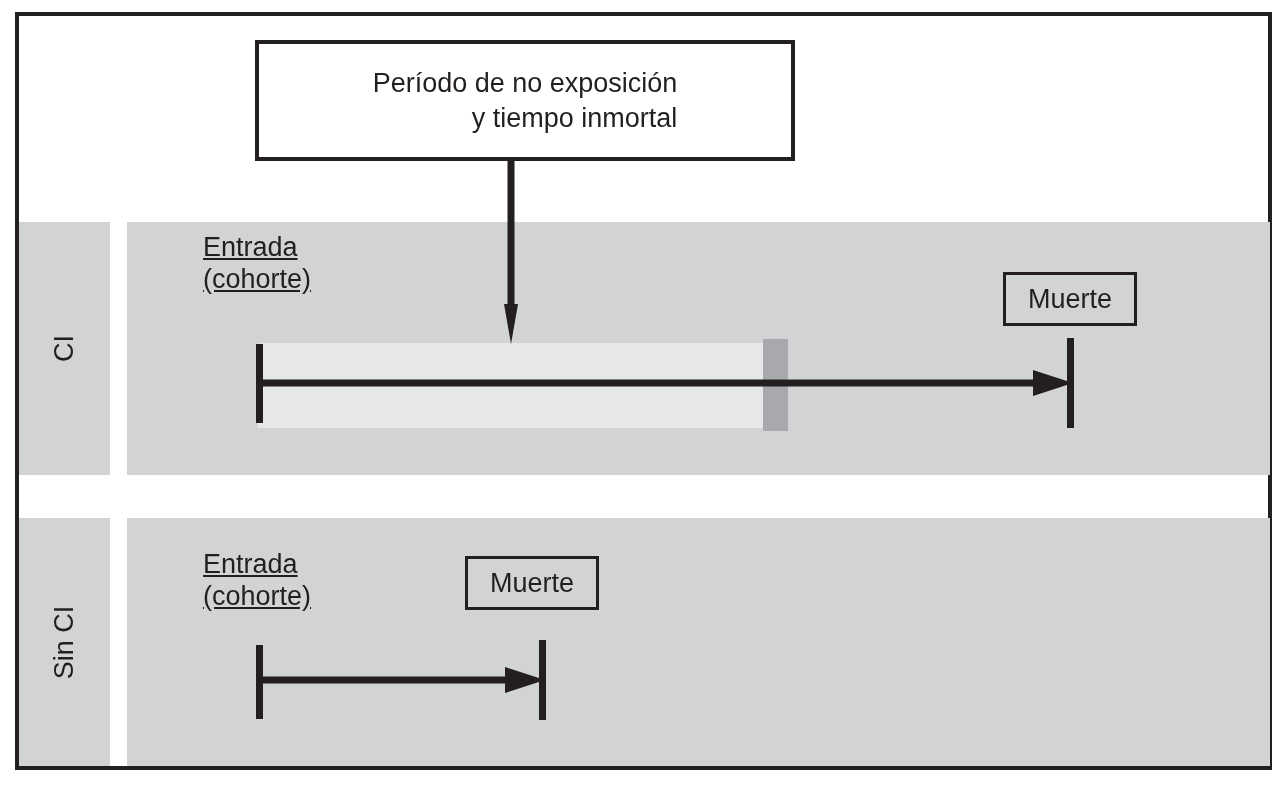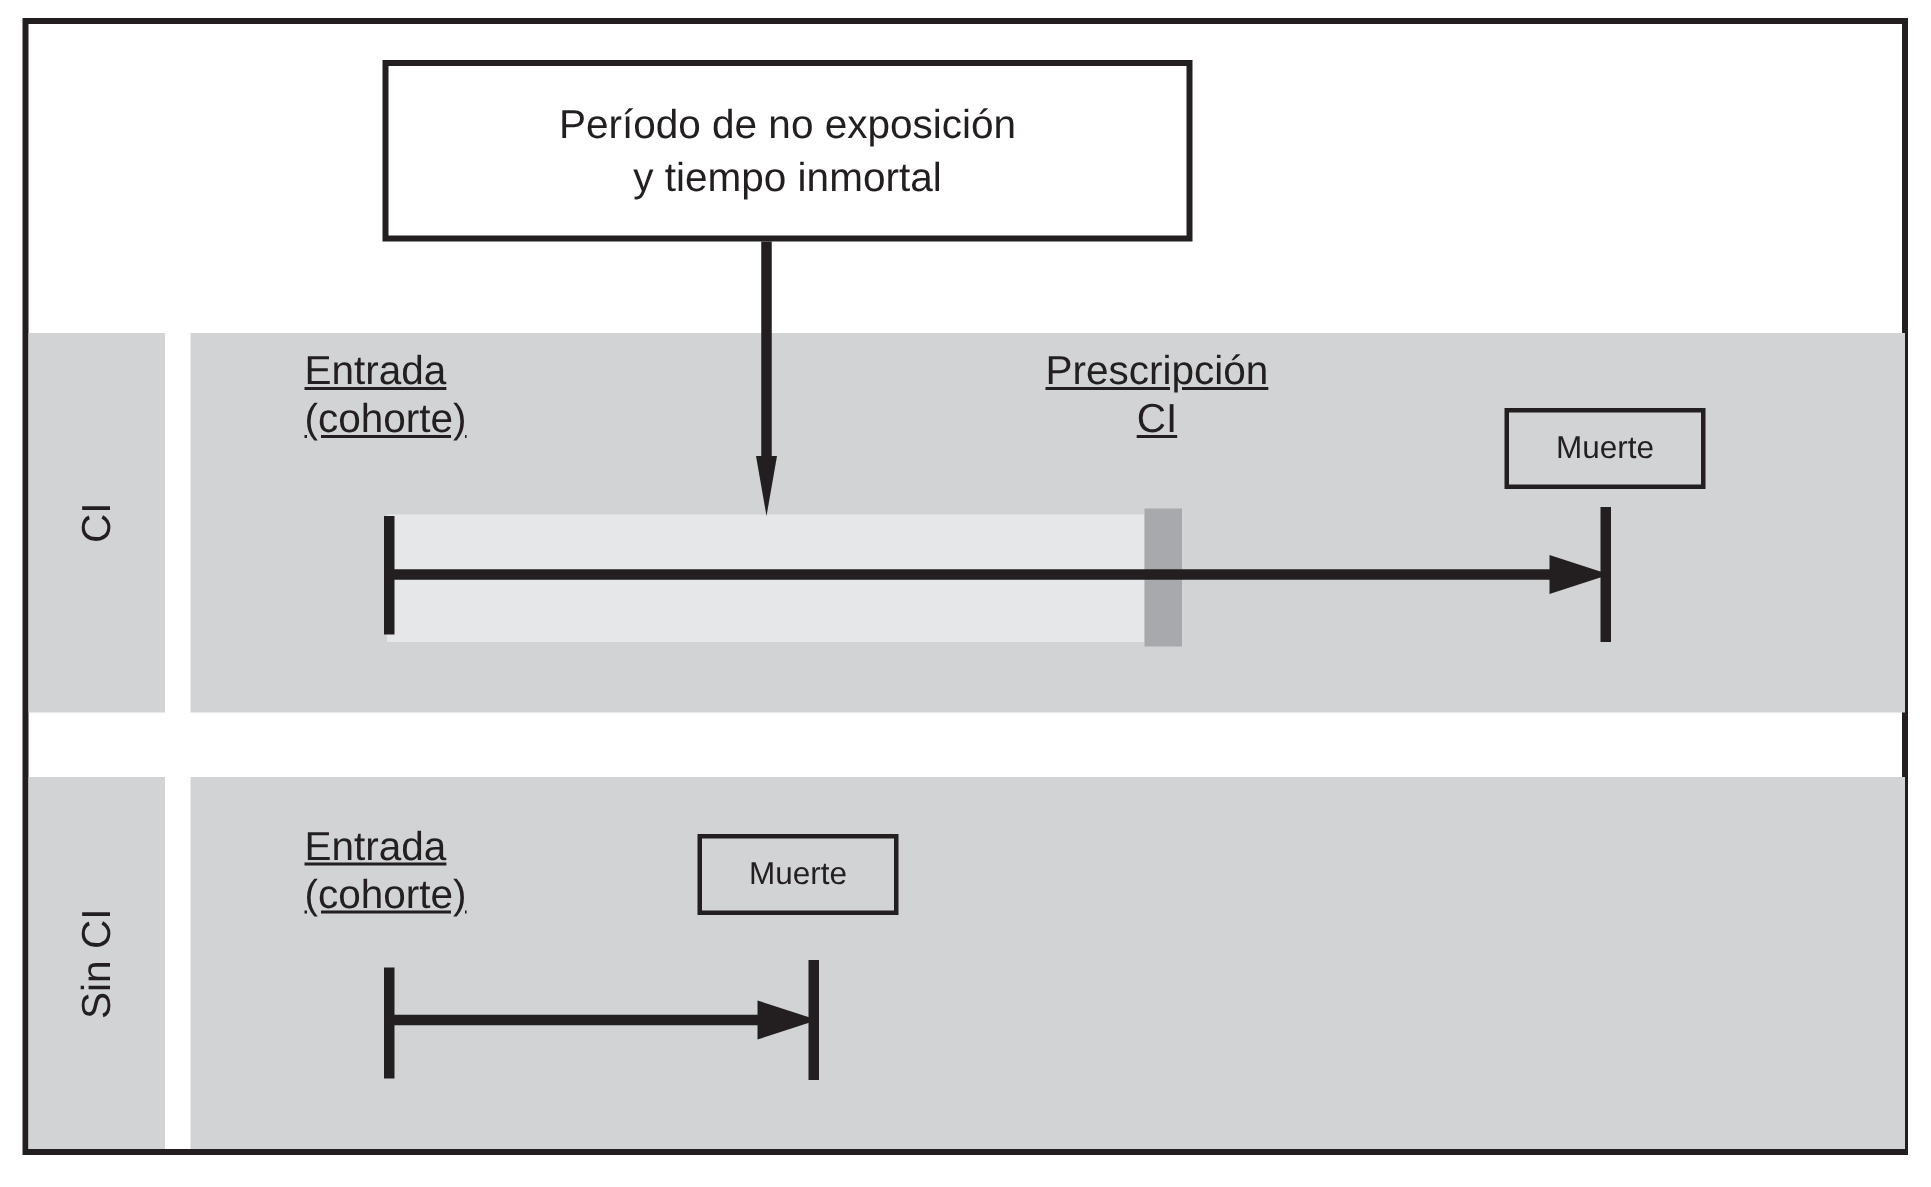--- a/index.html
+++ b/index.html
@@ -34,21 +34,21 @@
     height: 121px;
     border: 4px solid #231f20;
     box-sizing: border-box;
     background: #ffffff;
     display: flex;
     align-items: center;
     justify-content: center;
     z-index: 6;
   }
   .callout-text {
-    text-align: center;
+    text-align: right;
     font-size: 27px;
     line-height: 1.28;
     color: #231f20;
     white-space: pre-line;
   }
   
   .callout-arrow {
     position: absolute;
     left: 504px;
     top: 158px;
@@ -141,21 +141,21 @@
   #label-entrada-noci { left: 203px; top: 548px; text-align: left; }
 
   
   .muerte-box {
     position: absolute;
     border: 3px solid #231f20;
     box-sizing: border-box;
     display: flex;
     align-items: center;
     justify-content: center;
-    font-size: 21px;
+    font-size: 27px;
     color: #231f20;
     background: transparent;
     z-index: 4;
   }
   #muerte-ci   { left: 1003px; top: 272px; width: 134px; height: 54px; }
   #muerte-noci { left: 465px;  top: 556px; width: 134px; height: 54px; }
 </style>
 </head>
 <body>
 
@@ -187,22 +187,20 @@
   <div class="tick" id="tick-entry-noci"></div>
   <div class="tick" id="tick-death-noci"></div>
 
   <svg class="timeline-arrow" id="arrow-noci" viewBox="0 0 287 30" preserveAspectRatio="none">
     <line x1="0" y1="15" x2="254" y2="15" stroke="#231f20" stroke-width="7"></line>
     <polygon points="247,2 287,15 247,28" fill="#231f20"></polygon>
   </svg>
 
   <div class="plot-label" id="label-entrada-ci">Entrada
 (cohorte)</div>
-  <div class="plot-label" id="label-prescripcion">Prescripción
-CI</div>
   <div class="plot-label" id="label-entrada-noci">Entrada
 (cohorte)</div>
 
   <div class="muerte-box" id="muerte-ci">Muerte</div>
   <div class="muerte-box" id="muerte-noci">Muerte</div>
 
   <div class="callout">
     <div class="callout-text">Período de no exposición
 y tiempo inmortal</div>
   </div>

